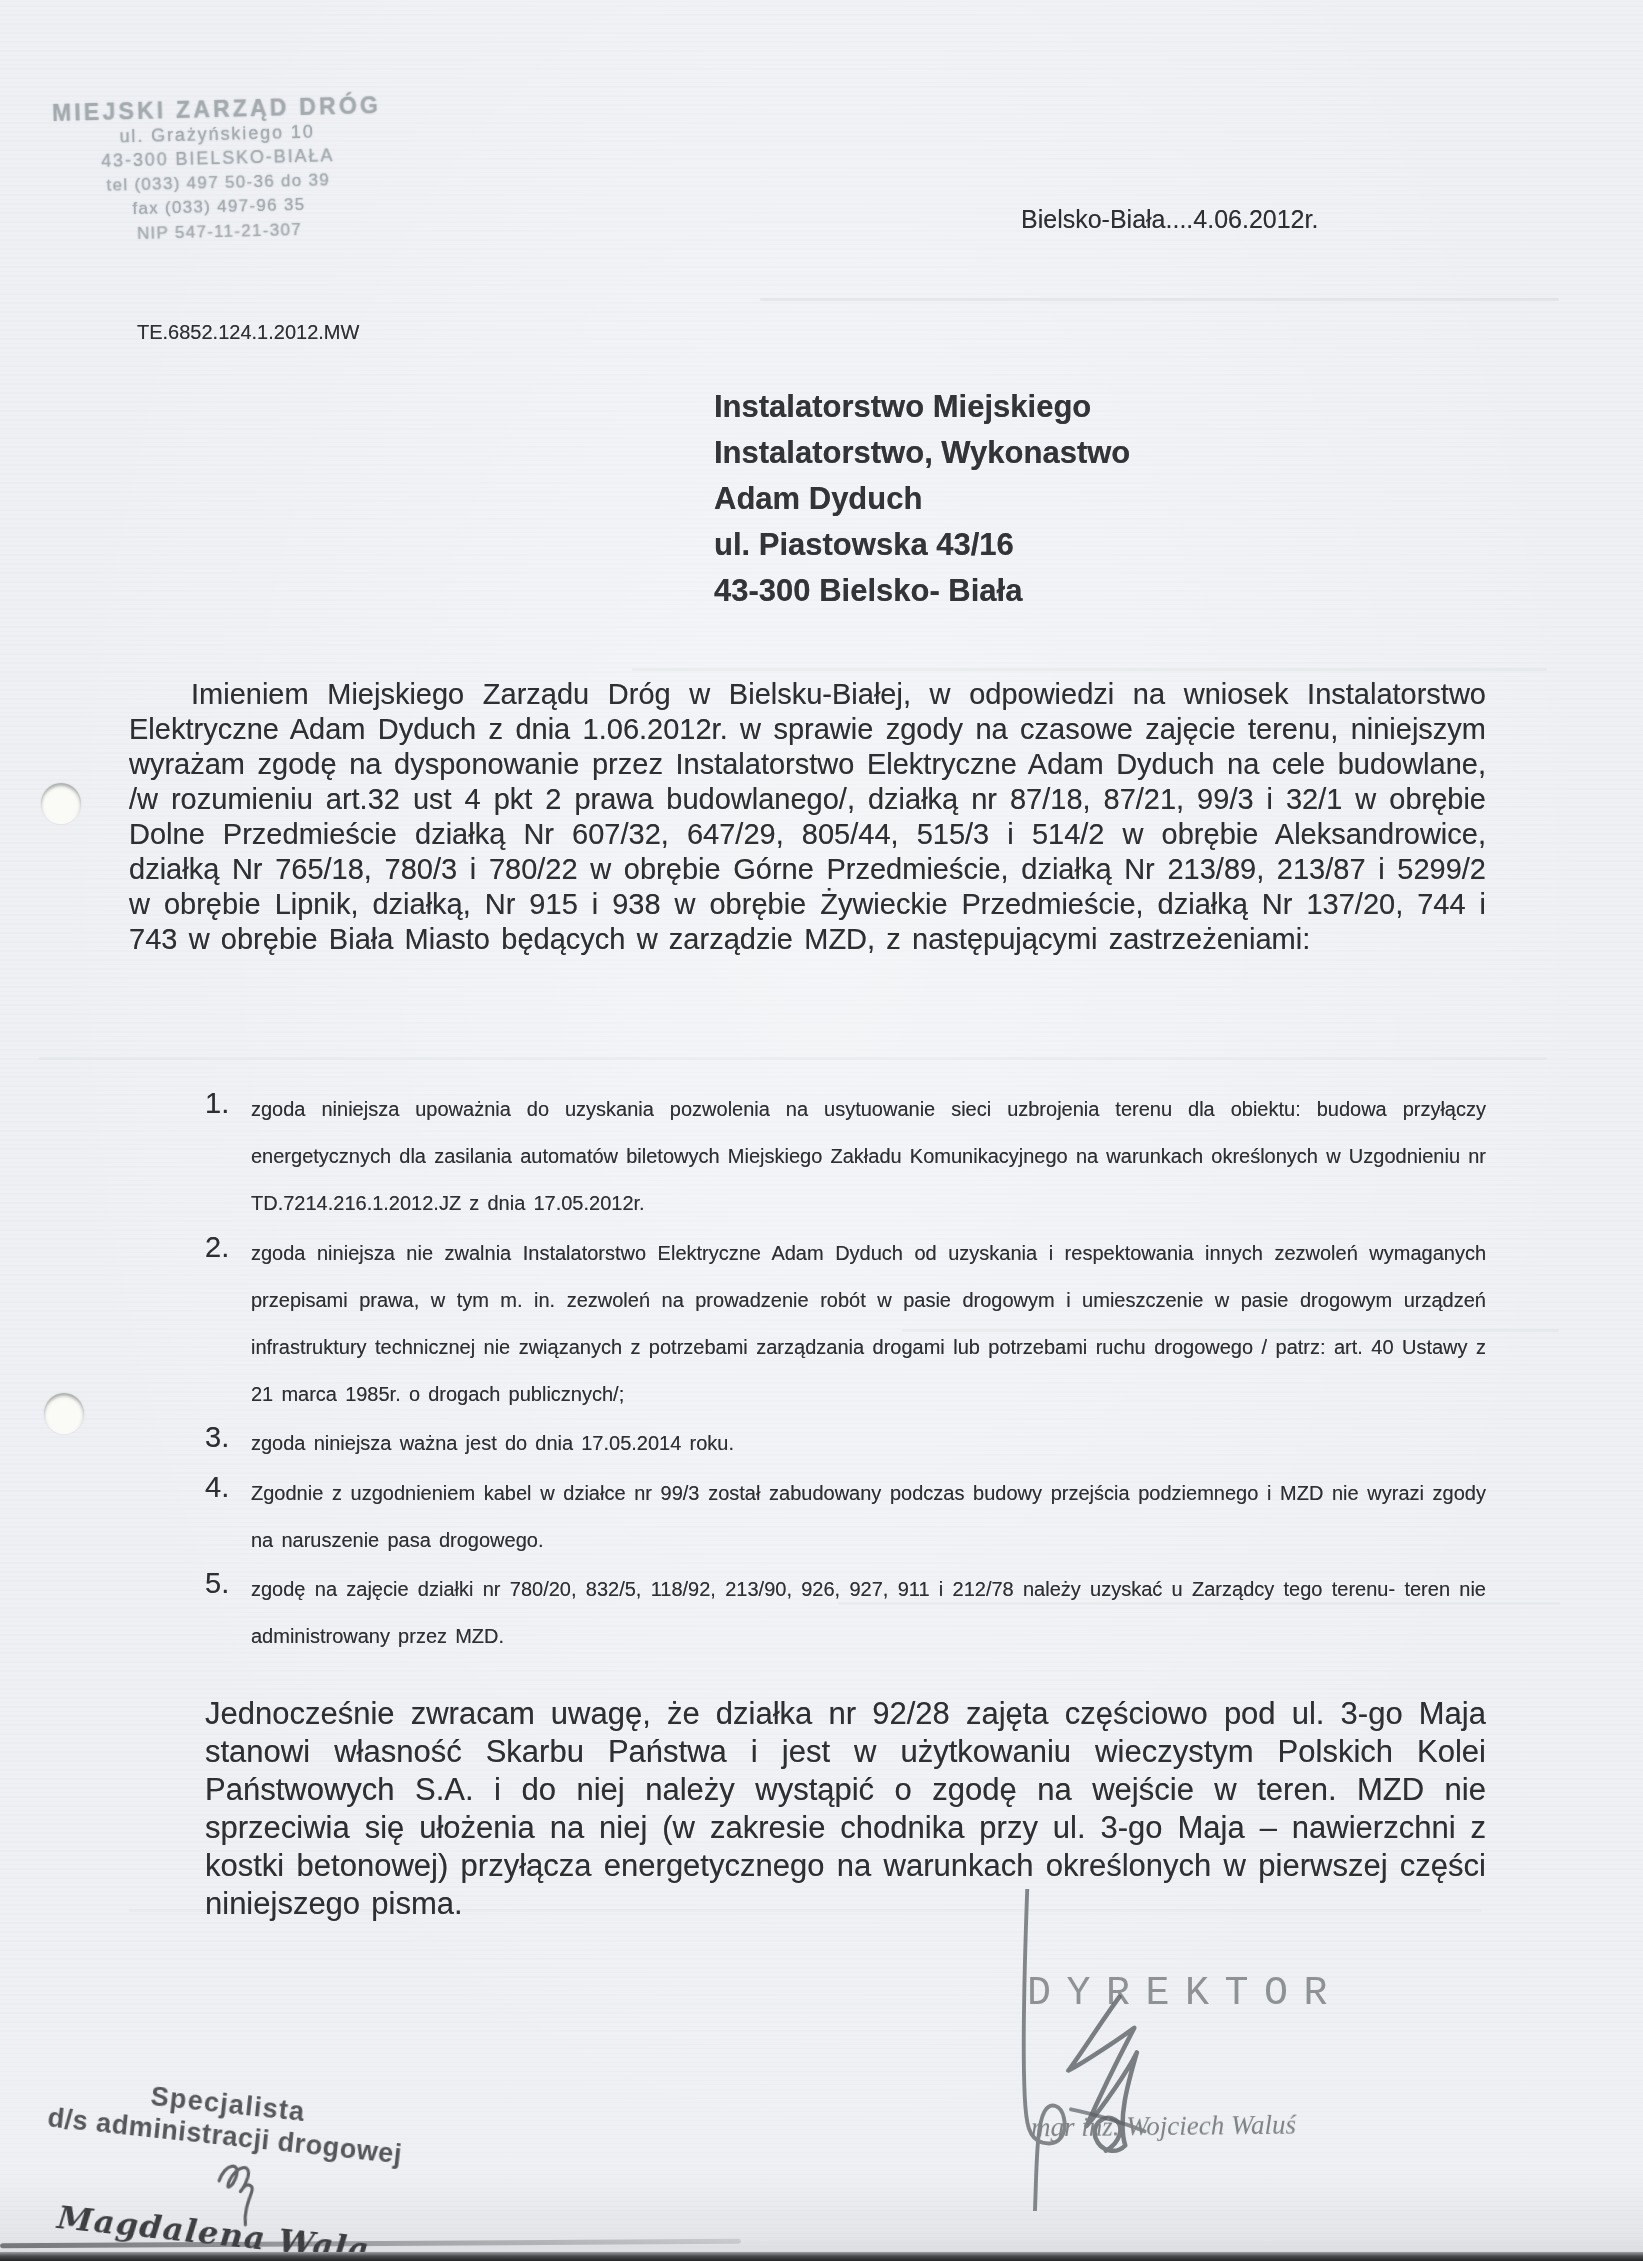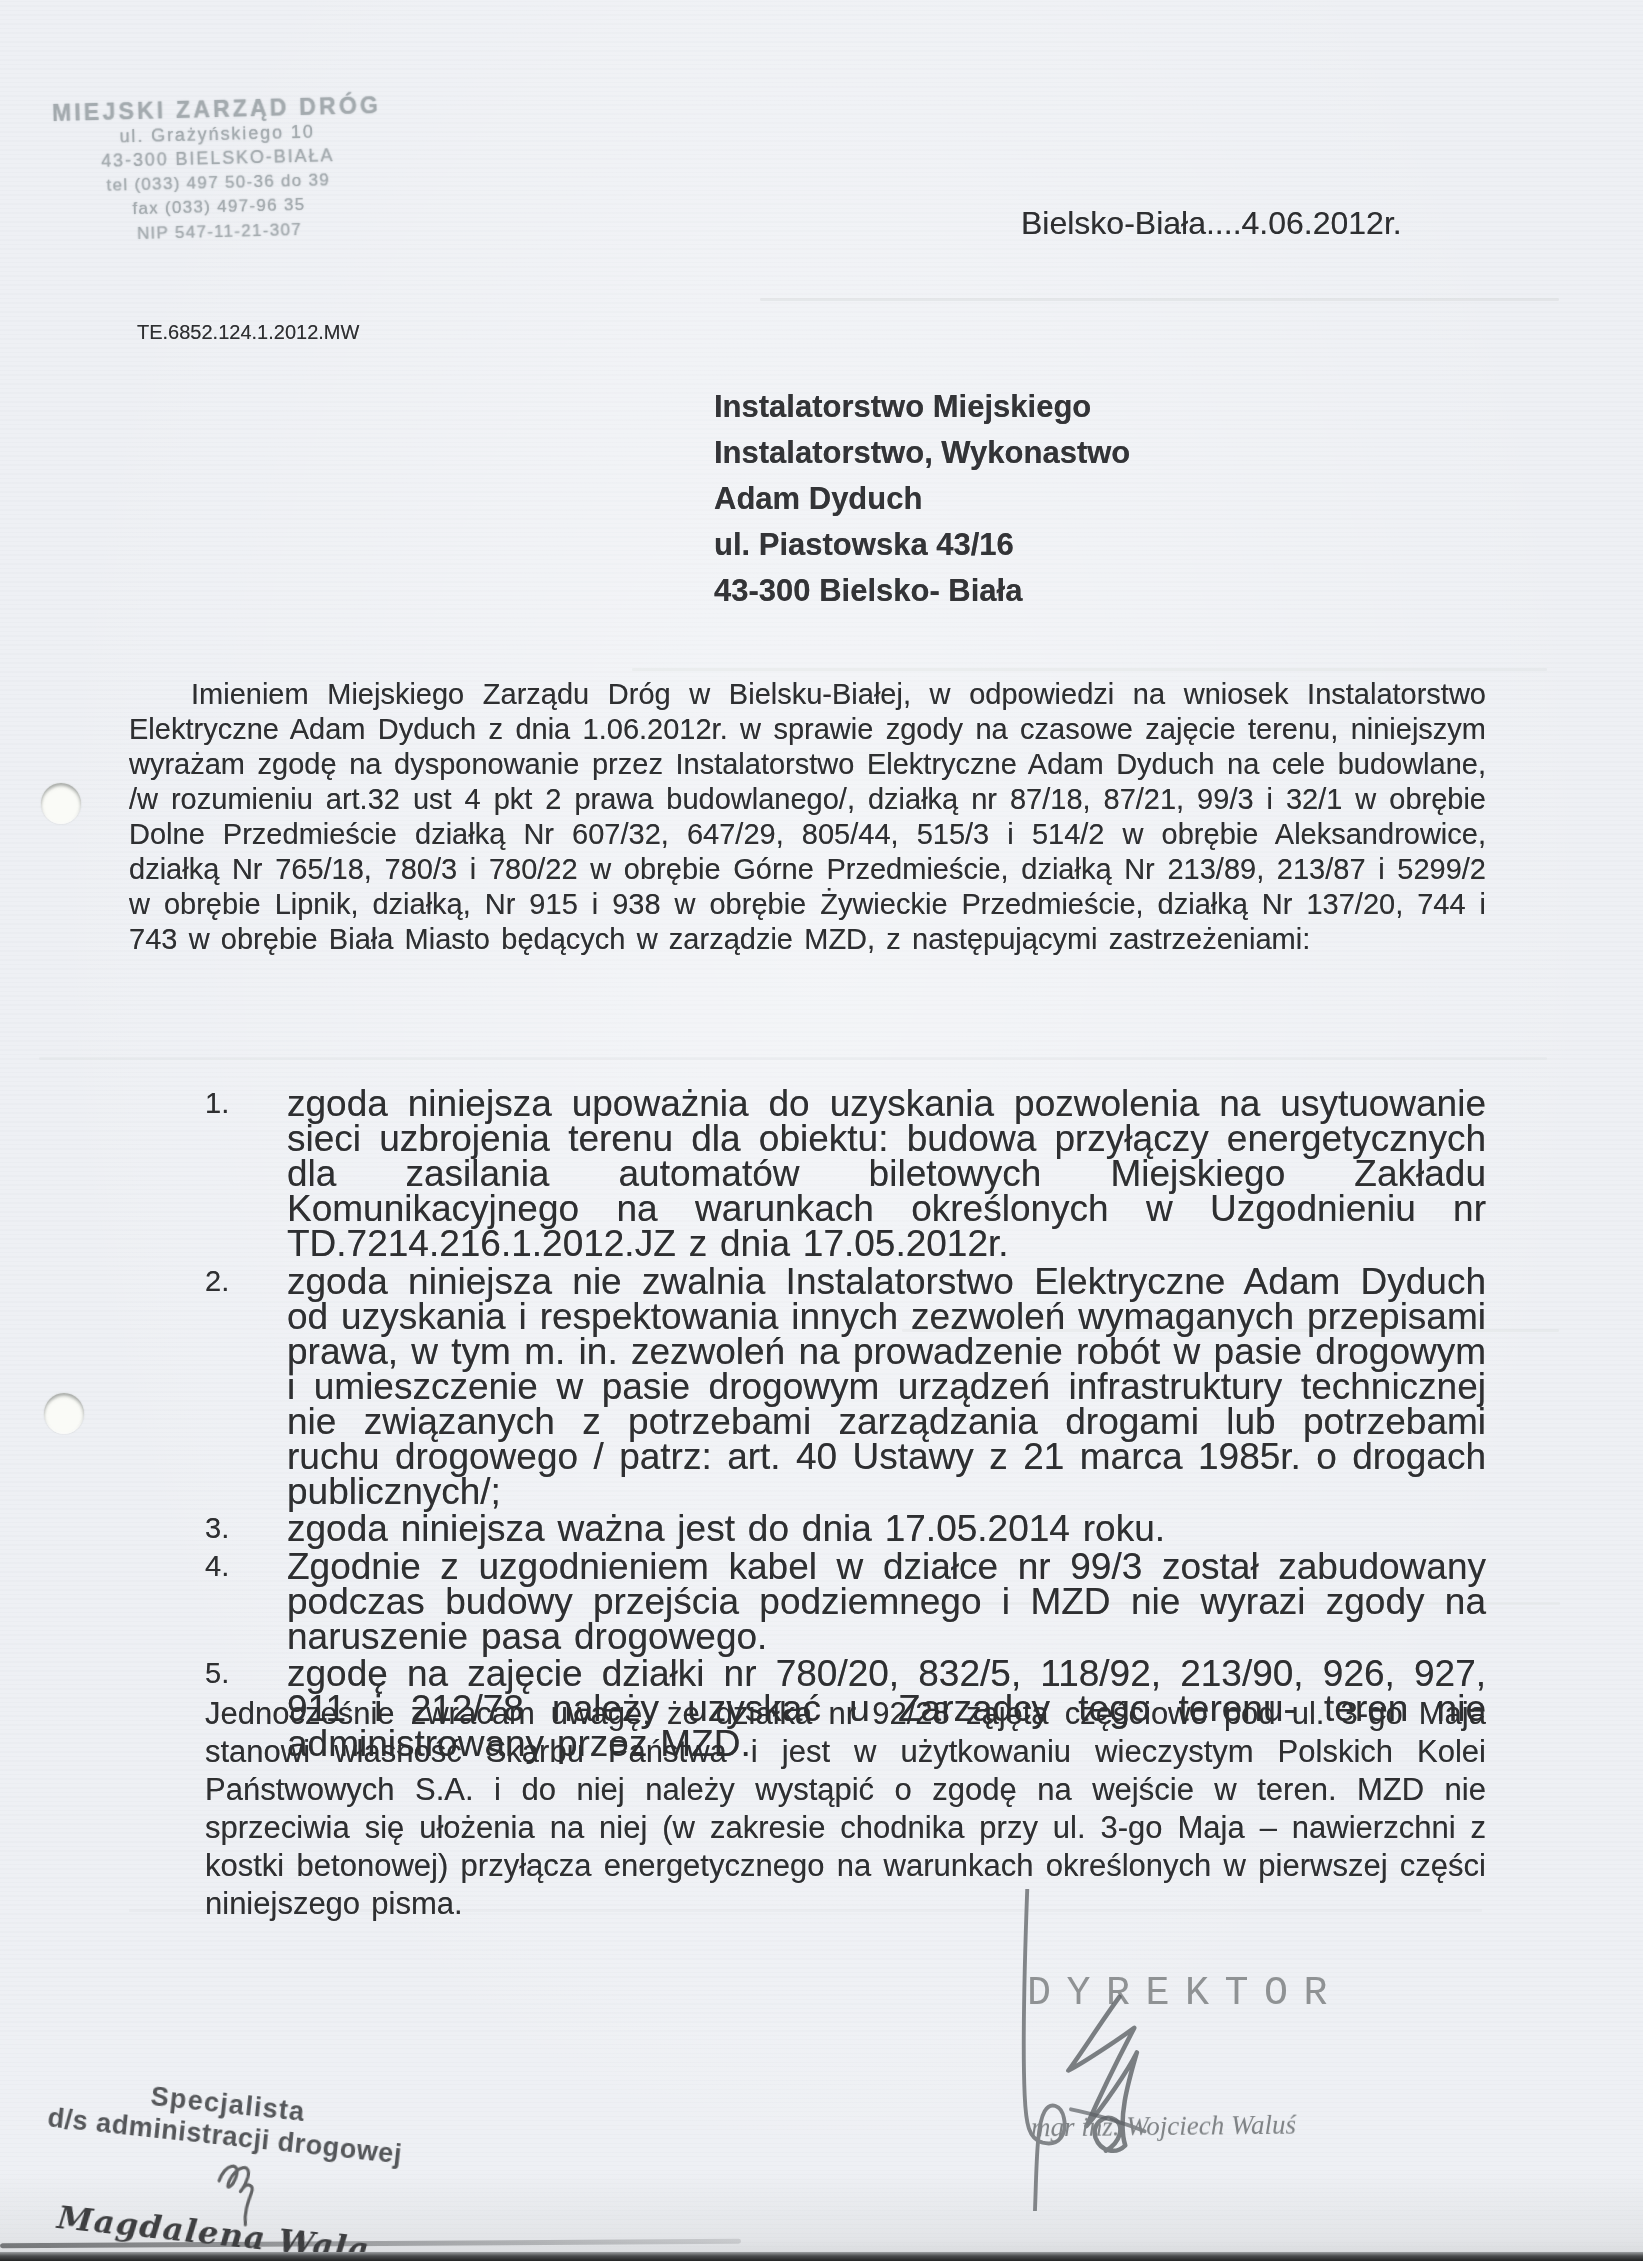--- a/index.html
+++ b/index.html
@@ -24,38 +24,38 @@
     position:absolute;left:44px;top:97px;width:348px;
     transform:rotate(-1.4deg);
     color:#a4abaf;text-align:center;filter:blur(0.6px);
     text-shadow:0 0 1.3px rgba(140,148,152,.8);
     line-height:24.5px;
   }
   .sender-stamp .l0{font-size:23px;font-weight:bold;letter-spacing:3.2px;}
   .sender-stamp .l1,.sender-stamp .l2{font-size:18px;letter-spacing:1.9px;}
   .sender-stamp .l3,.sender-stamp .l4,.sender-stamp .l5{font-size:17px;letter-spacing:1.3px;}
   
-  .date-line{position:absolute;left:1021px;top:205px;font-size:32px;}
+  .date-line{position:absolute;left:1021px;top:205px;font-size:25px;}
   .reference{position:absolute;left:137px;top:321px;font-size:20px;}
   
   .addressee{
     position:absolute;left:714px;top:384px;
     font-size:31px;font-weight:bold;line-height:46px;color:#333437;
     text-shadow:0 0 0.6px rgba(40,40,44,.6);
   }
   
   .intro{
     position:absolute;left:129px;top:677px;width:1357px;
     font-size:29px;line-height:35px;text-align:justify;text-indent:62px;
     word-spacing:3.2px;
   }
   .numbered-list{position:absolute;left:205px;top:1086px;width:1281px;}
   .list-item{display:flex;margin-bottom:2.6px;}
   .item-number{flex:0 0 46px;font-size:29px;line-height:35px;}
-  .item-text{flex:1;font-size:37px;line-height:35px;text-align:justify;word-spacing:2.6px;margin-left:36px;}
+  .item-text{flex:1;font-size:20px;line-height:47px;text-align:justify;word-spacing:2.6px;}
   .closing{
     position:absolute;left:205px;top:1695px;width:1281px;
     font-size:31px;line-height:38px;text-align:justify;word-spacing:2.6px;
   }
   
   .director-title{
     position:absolute;left:1027px;top:1971px;
     font-family:Liberation Mono, monospace;font-size:40px;
     letter-spacing:15.5px;color:#8f9294;filter:blur(0.5px);
   }

